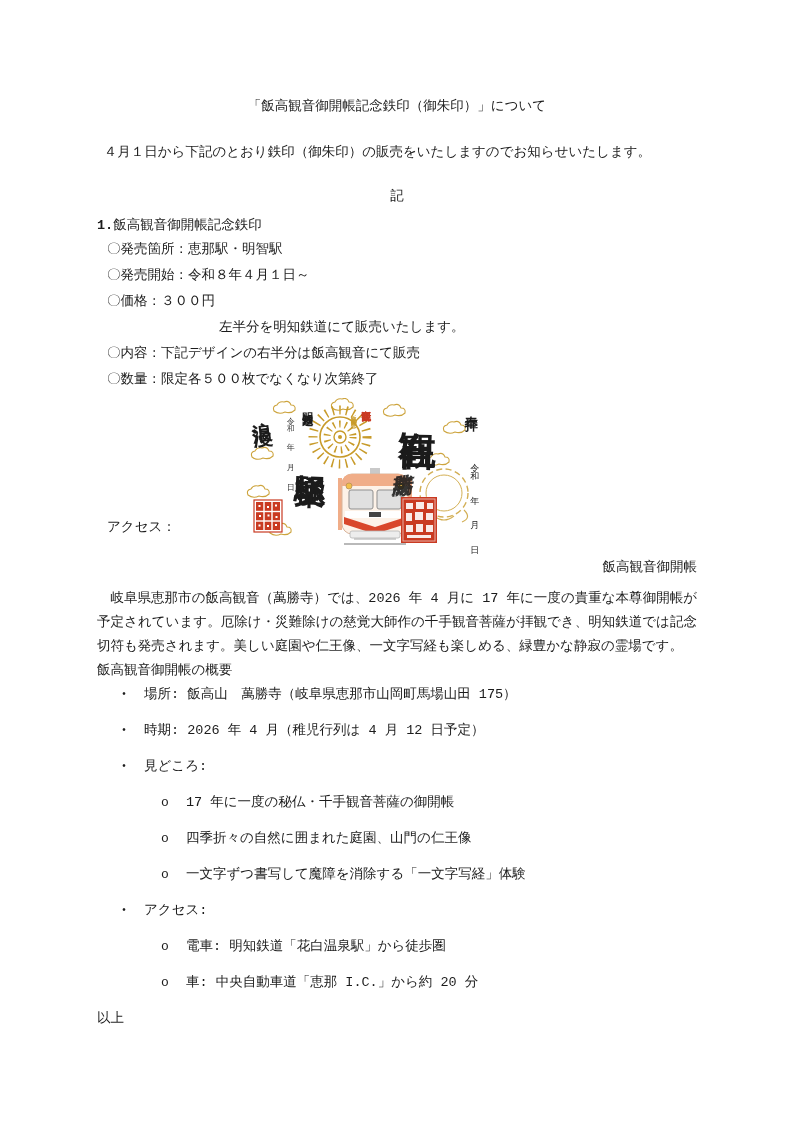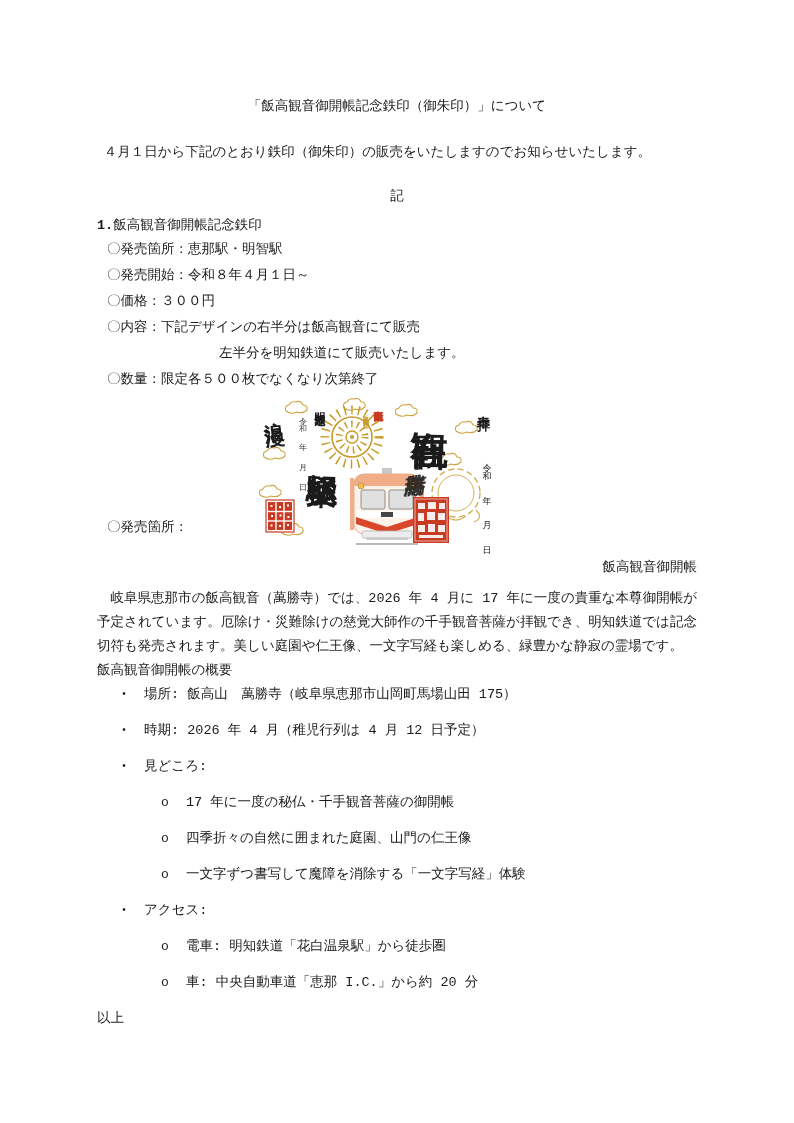--- a/index.html
+++ b/index.html
@@ -57,26 +57,26 @@
 
     <div class="record-marker">記</div>
 
     <div class="sec-heading">
       <span class="num">1.</span><span>飯高観音御開帳記念鉄印</span>
     </div>
 
     <div class="item-line">〇発売箇所：恵那駅・明智駅</div>
     <div class="item-line">〇発売開始：令和８年４月１日～</div>
     <div class="item-line">〇価格：３００円</div>
+    <div class="item-line indent2">左半分を明知鉄道にて販売いたします。</div>
     <div class="item-line">〇内容：下記デザインの右半分は飯高観音にて販売</div>
-    <div class="item-line indent2">左半分を明知鉄道にて販売いたします。</div>
     <div class="item-line">〇数量：限定各５００枚でなくなり次第終了</div>
 
     <div class="design-row">
-      <span class="design-label">〇発売箇所：</span>
+      <span class="design-label">アクセス：</span>
 
       <div class="stamp">
         <svg width="266" height="150" viewBox="0 0 266 150">
           <defs>
             <path id="cl" d="M2 9 Q0 4 5 3 Q7 -1 12 0 Q17 -2 19 3 Q24 3 23 8 Q19 12 13 10 Q7 13 2 9 Z"></path>
           </defs>
 
           <g fill="none" stroke="#c89b2a" stroke-width="1.1" opacity=".9">
             <use href="#cl" x="34" y="4"></use>
             <use href="#cl" x="92" y="1"></use>

